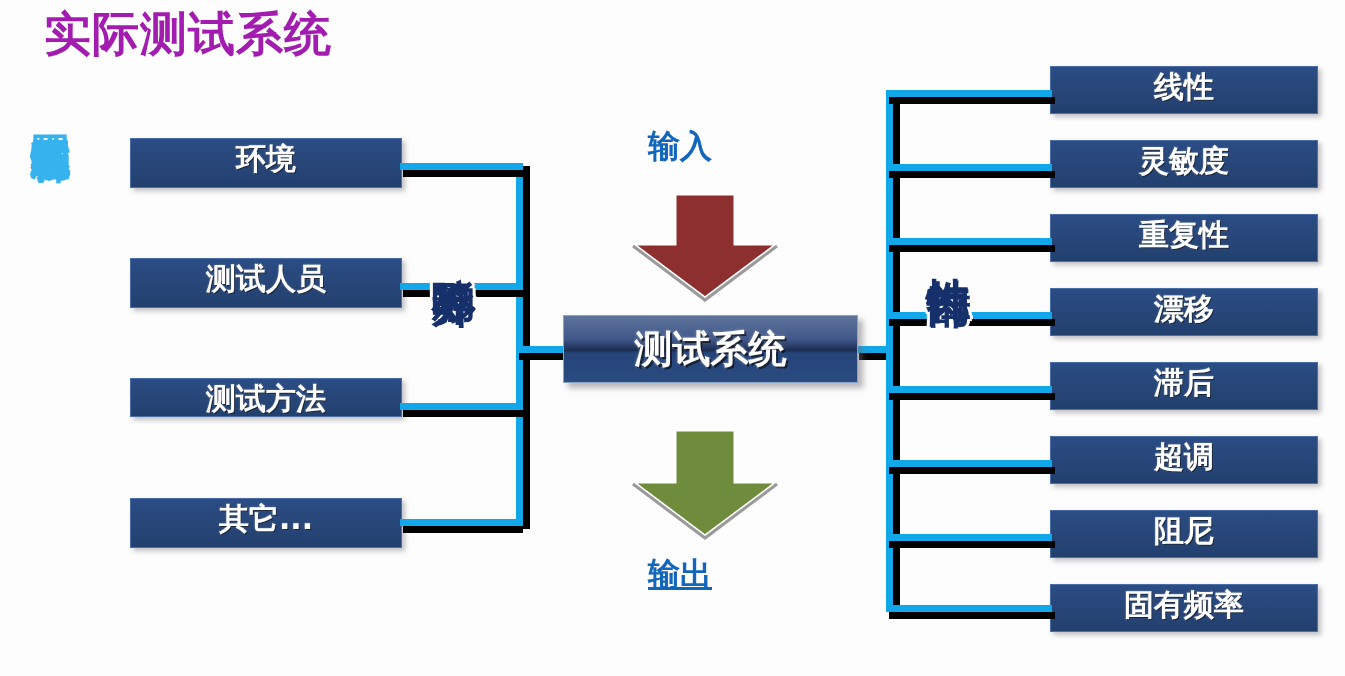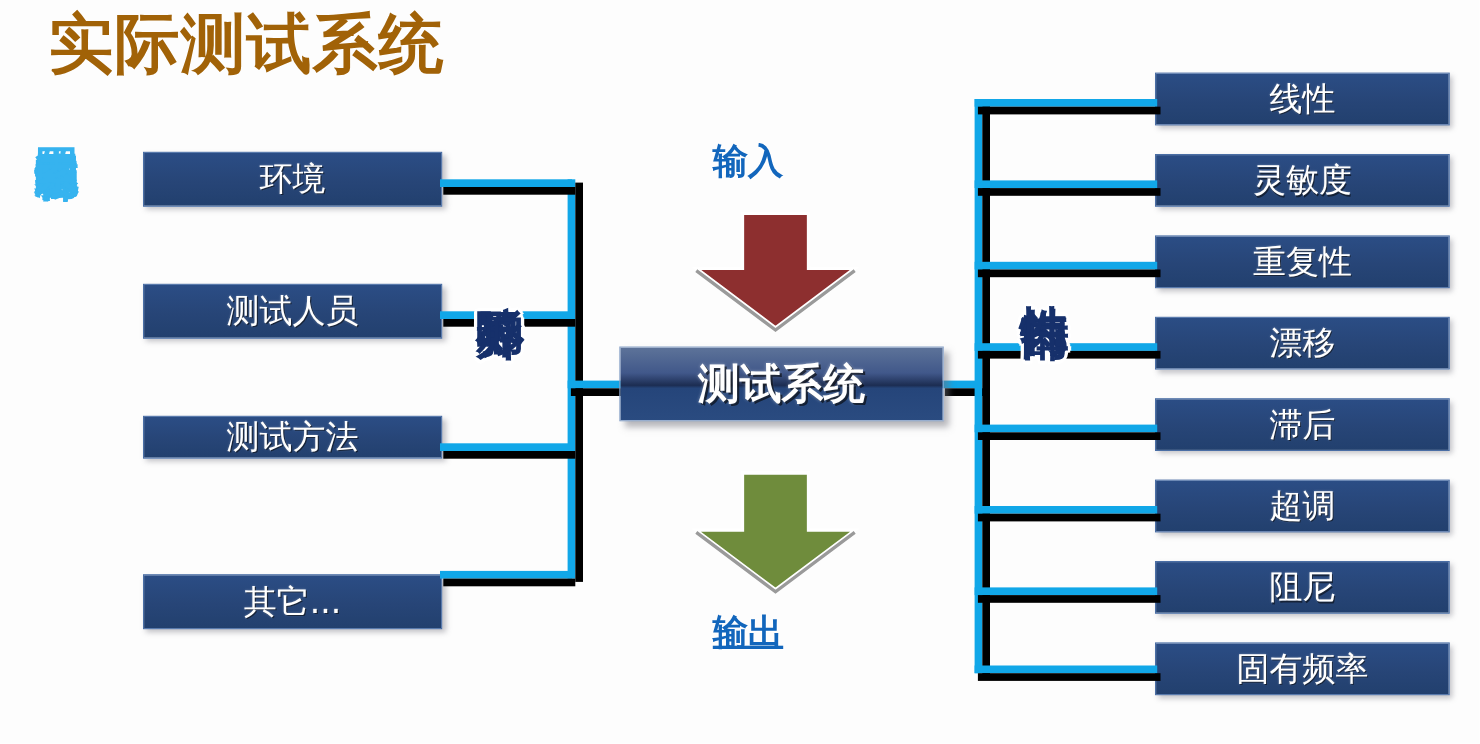--- a/index.html
+++ b/index.html
@@ -6,44 +6,44 @@
   body{
     width:1345px;height:676px;position:relative;overflow:hidden;
     font-family:"DejaVu Sans","Liberation Sans",sans-serif;
     background:#fdfdfd;
   }
   #stage{position:absolute;inset:0;width:1345px;height:676px;}
 
   
   .title{
     position:absolute;left:44px;top:8px;
-    font-size:59px;font-weight:bold;letter-spacing:1px;
-    color:#a16207;white-space:nowrap;line-height:1.1;
+    font-size:47px;font-weight:bold;letter-spacing:1px;
+    color:#a21caf;white-space:nowrap;line-height:1.1;
   }
 
   
   .vcaption{
     position:absolute;left:18px;top:112px;
     width:52px;
     font-size:40px;font-weight:bold;line-height:0.98;
     color:#36b3ef;
     writing-mode:vertical-rl;text-orientation:upright;
     letter-spacing:-1px;
     height:510px;
   }
 
   
   .nbox{
     position:absolute;
     background:linear-gradient(180deg,#2b4d85 0%,#274577 55%,#22406e 100%);
     border:1px solid #4a6ea5;
     box-shadow:3px 3px 5px rgba(120,120,130,.45);
     color:#ffffff;
-    font-weight:normal;
-    display:flex;align-items:center;justify-content:center;
+    font-weight:bold;
+    display:flex;align-items:flex-start;justify-content:center;
     text-shadow:
       1px 1px 0 rgba(0,0,0,.55),
       0 0 2px rgba(255,255,255,.35);
     box-sizing:border-box;
   }
   .nbox.left{font-size:30px;}
   .nbox.right{font-size:30px;}
 
   
   .centerbox{
@@ -103,21 +103,21 @@
 
   <div class="nbox left" style="left:130px;top:138px;width:272px;height:50px;">
     <span>环境</span>
   </div>
   <div class="nbox left" style="left:130px;top:258px;width:272px;height:50px;">
     <span>测试人员</span>
   </div>
   <div class="nbox left" style="left:130px;top:378px;width:272px;height:39px;">
     <span>测试方法</span>
   </div>
-  <div class="nbox left" style="left:130px;top:498px;width:272px;height:50px;margin-top:24px;">
+  <div class="nbox left" style="left:130px;top:498px;width:272px;height:50px;">
     <span>其它...</span>
   </div>
 
   <div class="vline" style="left:516px;top:163px;height:363px;"></div>
   <div class="hline" style="left:400px;top:163px;width:120px;"></div>
   <div class="hline" style="left:400px;top:283px;width:120px;"></div>
   <div class="hline" style="left:400px;top:403px;width:120px;"></div>
   <div class="hline" style="left:400px;top:519px;width:120px;"></div>
   <div class="hline" style="left:516px;top:346px;width:52px;"></div>
 

